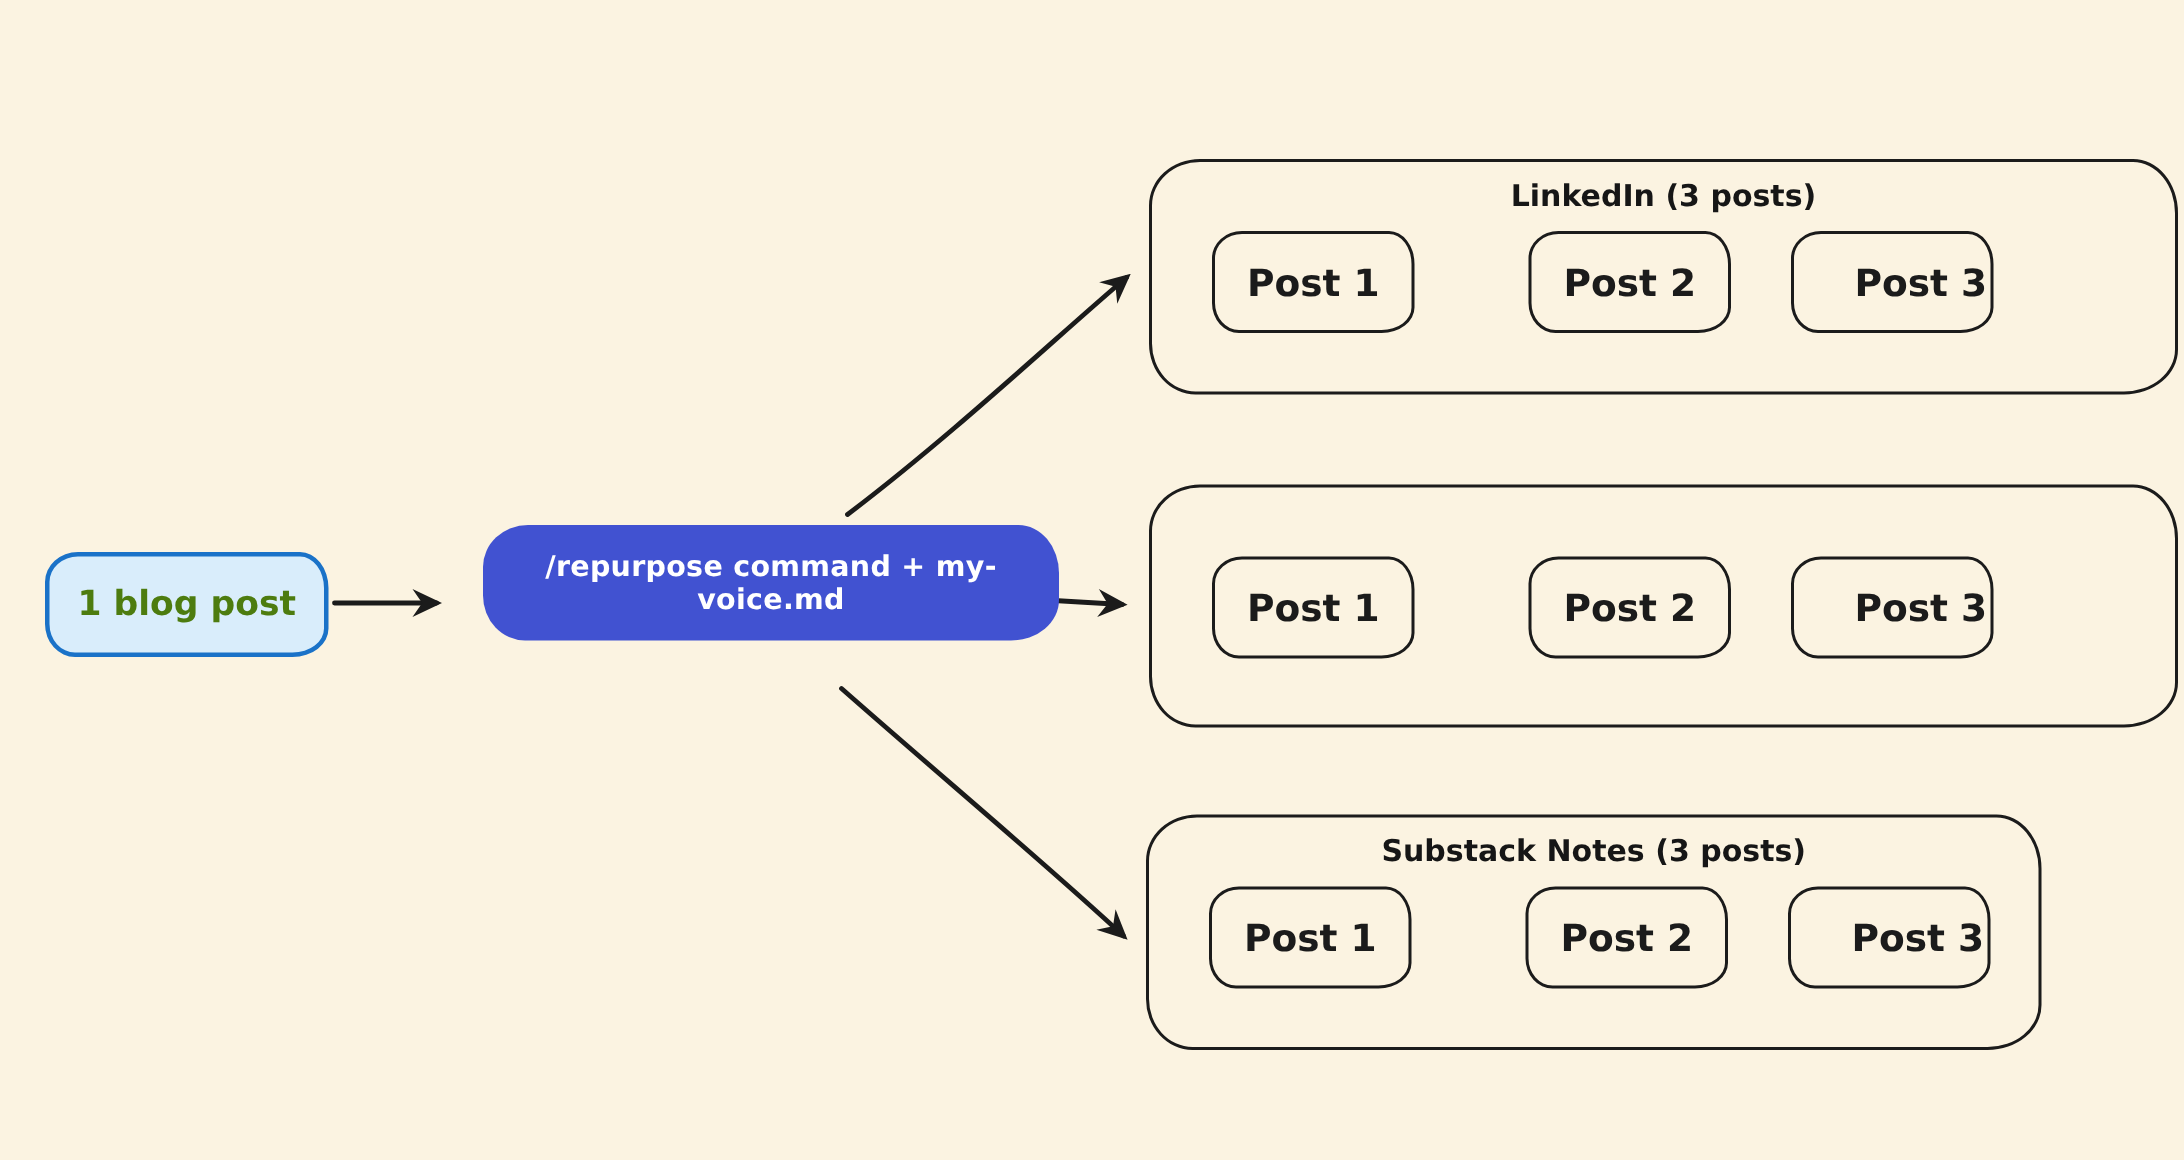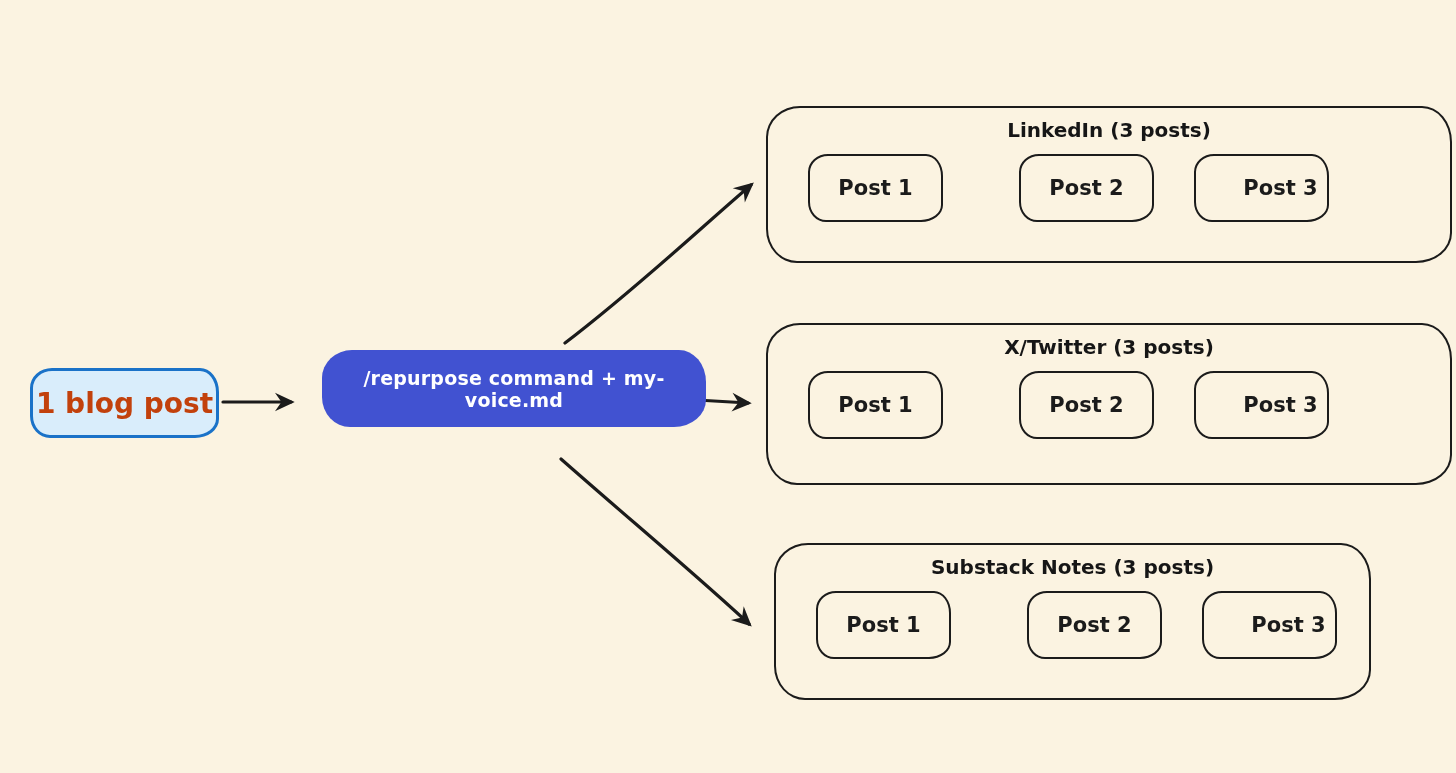--- a/index.html
+++ b/index.html
@@ -20,22 +20,22 @@
     justify-content: center;
     font-weight: bold;
     color: #1B1B1B;
   }
 
   .node-blog {
     left: 30px; top: 368px; width: 189px; height: 70px;
     background: #D9EDFB;
     border: 3px solid #1A72C8;
     border-radius: 22px 19px 24px 20px / 20px 24px 19px 22px;
-    color: #c2410c;
-    font-size: 28px;
+    color: #4d7c0f;
+    font-size: 23px;
   }
 
   .node-command {
     left: 322px; top: 350px; width: 384px; height: 77px;
     background: #4152D1;
     border-radius: 30px 27px 32px 28px / 28px 32px 27px 30px;
     color: #FFFFFF;
     font-size: 19px;
     text-align: center;
     padding: 0 10px;
@@ -44,37 +44,37 @@
 
   .group {
     width: 686px;
     border: 2.8px solid #1B1B1B;
     border-radius: 34px 30px 36px 31px / 31px 36px 30px 34px;
     background: transparent;
     display: block;
   }
   .group-linkedin  { left: 766px; top: 106px; height: 157px; }
   .group-twitter   { left: 766px; top: 323px; height: 162px; }
-  .group-substack  { left: 764px; top: 543px; height: 157px; width: 597px; margin-left: 10px; }
+  .group-substack  { left: 764px; top: 543px; height: 157px; width: 597px; }
 
   .group-title {
     position: absolute;
     top: 10px; left: 0; width: 100%;
     text-align: center;
     font-weight: bold;
     font-size: 20px;
     color: #161616;
   }
 
   .post {
     top: 46px; width: 135px; height: 68px;
     border: 2.8px solid #1B1B1B;
     border-radius: 20px 17px 22px 18px / 18px 22px 17px 20px;
     background: transparent;
-    font-size: 21px;
+    font-size: 25px;
   }
   .post-1 { left: 40px; }
   .post-2 { left: 251px; }
   .post-3 { left: 426px; padding-left: 38px; }
 </style>
 </head>
 <body>
 
 <div class="canvas">
 
@@ -107,21 +107,20 @@
     </div>
     <div class="post post-2">
       <span>Post 2</span>
     </div>
     <div class="post post-3">
       <span>Post 3</span>
     </div>
   </div>
 
   <div class="group group-twitter">
-    <div class="group-title">X/Twitter (3 posts)</div>
     <div class="post post-1">
       <span>Post 1</span>
     </div>
     <div class="post post-2">
       <span>Post 2</span>
     </div>
     <div class="post post-3">
       <span>Post 3</span>
     </div>
   </div>

